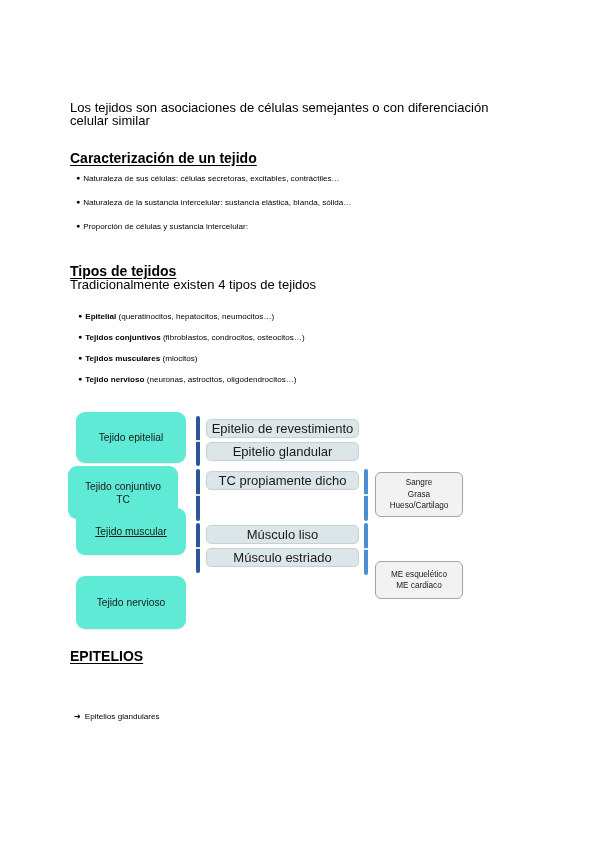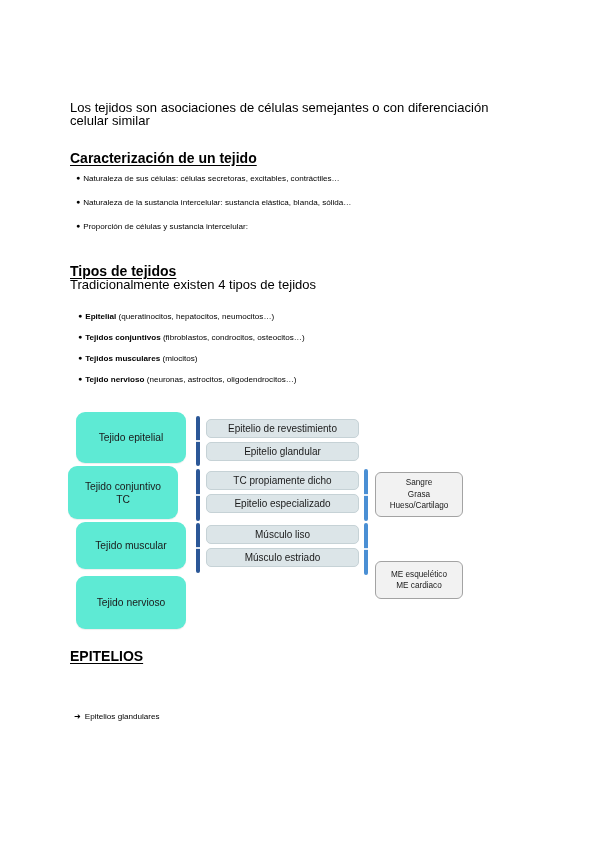--- a/index.html
+++ b/index.html
@@ -109,36 +109,36 @@
     align-items: center;
     justify-content: center;
     text-align: center;
     font-size: 10.3px;
     color: #1a1a1a;
     line-height: 13px;
     box-shadow: 0 1px 1px rgba(0,0,0,0.07);
   }
   .nb1 { left: 76px; top: 412px; height: 51px; }
   .nb2 { left: 68px; top: 466px; height: 53px; }
-  .nb3 { left: 76px; top: 522px; height: 47px; }
+  .nb3 { left: 76px; top: 508px; height: 47px; text-decoration: underline; }
   .nb4 { left: 76px; top: 576px; height: 53px; }
 
   .node-grey {
     position: absolute;
     width: 153px;
     left: 206px;
     height: 19px;
     border-radius: 5px;
     background: #DCE5E8;
     border: 1px solid #c6d2d6;
     display: flex;
     align-items: center;
     justify-content: center;
     text-align: center;
-    font-size: 10px;
+    font-size: 13px;
     color: #1a1a1a;
     box-sizing: border-box;
   }
   .ng1 { top: 419px; }
   .ng2 { top: 442px; }
   .ng3 { top: 471px; }
   .ng4 { top: 494px; }
   .ng5 { top: 525px; }
   .ng6 { top: 548px; }
 
@@ -238,21 +238,20 @@
     <div class="bar dark bar-d2">
         <span class="notch"></span>
       </div>
     <div class="bar dark bar-d3">
         <span class="notch"></span>
       </div>
 
     <div class="node-grey ng1">Epitelio de revestimiento</div>
     <div class="node-grey ng2">Epitelio glandular</div>
     <div class="node-grey ng3">TC propiamente dicho</div>
-    <div class="node-grey ng4">Epitelio especializado</div>
     <div class="node-grey ng5">Músculo liso</div>
     <div class="node-grey ng6">Músculo estriado</div>
 
     <div class="bar light bar-l1">
         <span class="notch"></span>
       </div>
     <div class="bar light bar-l2">
         <span class="notch"></span>
       </div>
 

